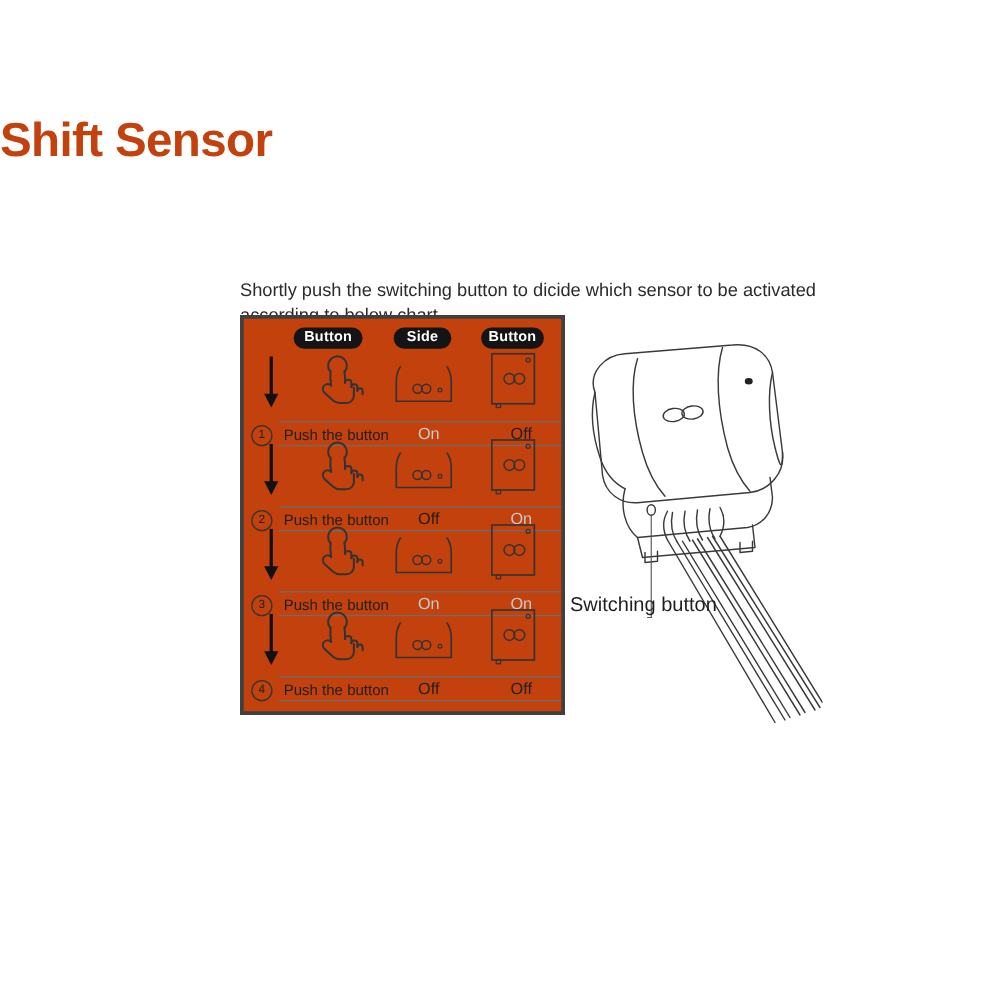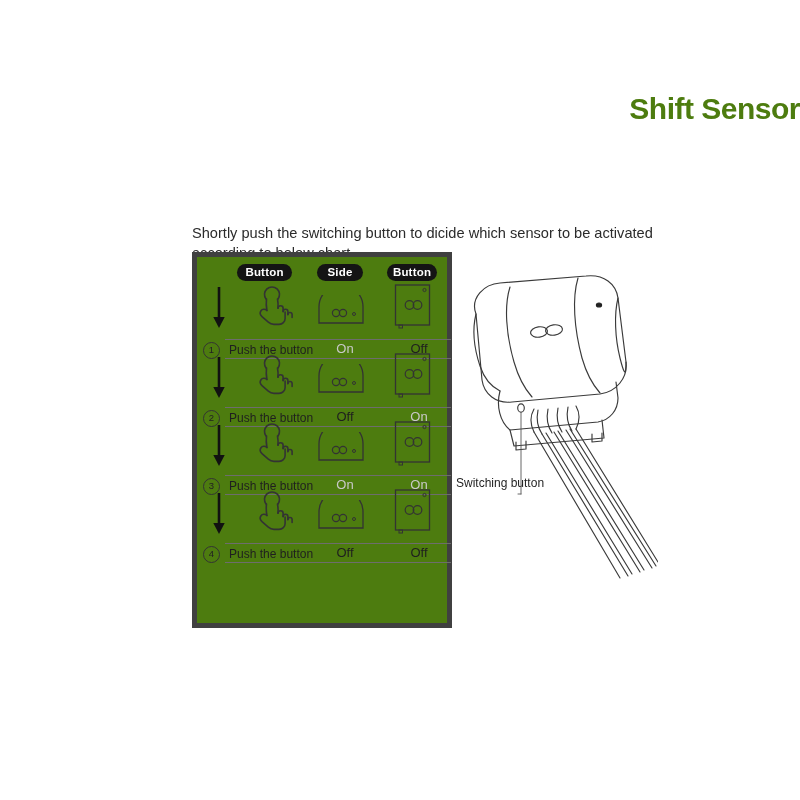--- a/index.html
+++ b/index.html
@@ -15,25 +15,25 @@
     font-family: "Liberation Sans", sans-serif;
     color: #222;
   }
 
   
   #page-title {
     position: absolute;
     top: 92px;
     left: 0;
     width: 800px;
-    text-align: right;
-    font-size: 30px;
+    text-align: left;
+    font-size: 38px;
     font-weight: bold;
     letter-spacing: -0.5px;
-    color: #4d7c0f;
+    color: #c2410c;
   }
 
   
   #intro-text {
     position: absolute;
     top: 208px;
     left: 192px;
     width: 462px;
     font-size: 14.6px;
     line-height: 20px;
@@ -49,24 +49,24 @@
     width: 470px;
     height: 330px;
   }
 
   
   .chart-box {
     position: absolute;
     left: 4px;
     top: 2px;
     width: 260px;
-    height: 376px;
-    border: 5px solid #404040;
+    height: 320px;
+    border: 3px solid #404040;
     box-sizing: border-box;
-    background: #4d7c0f;
+    background: #c2410c;
   }
 
   
   .pill {
     position: absolute;
     background: #141414;
     color: #ffffff;
     border-radius: 11px;
     font-size: 11.5px;
     font-weight: 600;
@@ -177,21 +177,21 @@
     left: 268px;
     top: 20px;
     width: 202px;
     height: 310px;
   }
 
   #switch-label {
     position: absolute;
     left: 268px;
     top: 226px;
-    font-size: 12px;
+    font-size: 16px;
     color: #1f1f1f;
     white-space: nowrap;
   }
 </style>
 </head>
 <body>
 
 <div id="page-title">Shift Sensor</div>
 
 <p id="intro-text">Shortly push the switching button to dicide which sensor to be activated according to below chart</p>

